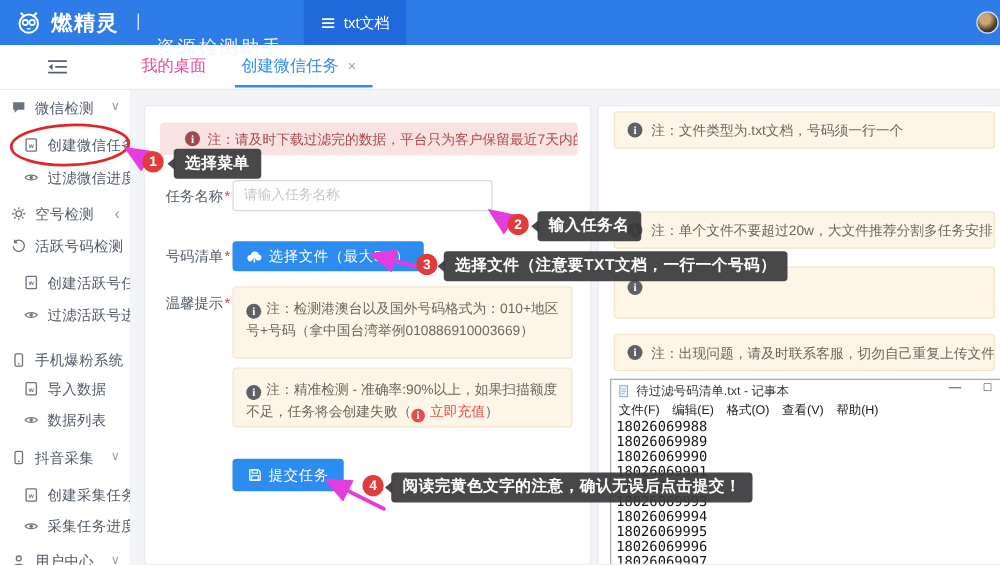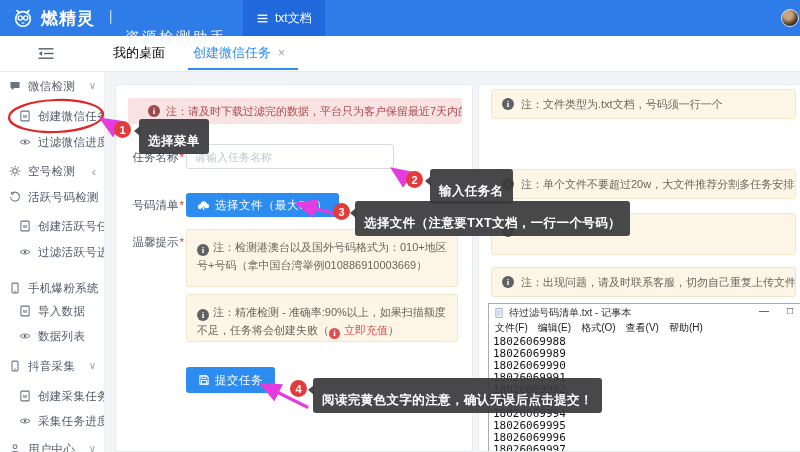--- a/index.html
+++ b/index.html
@@ -13,21 +13,21 @@
   .divider{color:#d6e4fb;font-size:14px;margin:0 7px 0 9px;font-weight:normal;}
   .product{color:#eef5ff;font-size:14.5px;letter-spacing:2.5px;margin-top:38px;}
   .menu-btn{position:absolute;left:243px;top:0;height:36px;background:#2069dd;display:flex;align-items:center;gap:6px;padding:0 13px;color:#fff;font-size:12px;cursor:pointer;}
   .menu-btn svg{width:13px;height:13px;}
   .avatar{position:absolute;left:781px;top:9px;width:18px;height:18px;border-radius:50%;
           background:radial-gradient(circle at 38% 32%,#caa378 0 28%,#4a3b2c 62%,#241d15 100%);
           border:1px solid #cfe0f8;box-sizing:border-box;}
   
   .tabbar{position:absolute;top:36px;left:0;width:800px;height:36px;background:#fff;border-bottom:1px solid #e8ebf0;z-index:15;box-sizing:border-box;}
   .collapse{position:absolute;left:37px;top:10px;width:18px;height:15px;cursor:pointer;}
-  .tab{position:absolute;top:0;height:34px;line-height:34px;font-size:13px;color:#000000;cursor:pointer;white-space:nowrap;}
+  .tab{position:absolute;top:0;height:34px;line-height:34px;font-size:13px;color:#ec4899;cursor:pointer;white-space:nowrap;}
   .tab-desktop{left:113px;}
   .tab-active{left:193px;color:#2d8cf0;}
   .tab-close{color:#9aa2ad;font-size:12px;margin-left:7px;cursor:pointer;}
   .tab-active .underline{position:absolute;left:-5px;right:-13px;bottom:0;height:2px;background:#2d8cf0;}
   
   .sidebar{position:absolute;top:72px;left:0;width:105px;height:380px;background:#fff;border-right:1px solid #edeff3;z-index:10;box-sizing:border-box;overflow:hidden;}
   .side-item{position:absolute;left:0;width:105px;height:24px;display:flex;align-items:center;font-size:11.5px;color:#515a68;cursor:pointer;box-sizing:border-box;}
   .side-item.group{padding-left:9px;}
   .side-item.sub{padding-left:19px;}
   .sicon{display:inline-flex;width:12px;height:12px;margin-right:7px;flex:none;}
@@ -45,21 +45,21 @@
         color:#a84b4d;font-size:11px;display:flex;align-items:center;gap:6px;padding:0 6px 0 20px;box-sizing:border-box;white-space:nowrap;overflow:hidden;}
   .info-icon{display:inline-flex;width:12px;height:12px;border-radius:50%;color:#fff;font-size:9px;font-weight:bold;
         align-items:center;justify-content:center;flex:none;font-family:"Liberation Serif",serif;}
   .info-icon::before{content:"i";}
   .info-darkred{background:#9d4a4c;}
   .info-gray{background:#5f6165;}
   .info-red{background:#e34d4d;width:11px;height:11px;}
   .flabel{position:absolute;width:64px;text-align:right;font-size:11.5px;color:#525b69;white-space:nowrap;}
   .req{color:#e23b3b;margin-left:1px;}
   .task-input{position:absolute;left:70px;top:59px;width:208px;height:25px;border:1px solid #d7dbe0;border-radius:3px;
-        font-size:11px;color:#333;padding:0 8px;box-sizing:border-box;outline:none;font-family:Liberation Serif, serif;background:#fff;}
+        font-size:11px;color:#333;padding:0 8px;box-sizing:border-box;outline:none;font-family:Liberation Mono, monospace;background:#fff;}
   .task-input::placeholder{color:#c2c7ce;}
   .btn{background:#2d8cf0;color:#fff;border:none;border-radius:3px;font-size:11.5px;display:inline-flex;align-items:center;gap:5px;cursor:pointer;font-family:inherit;letter-spacing:.5px;}
   #upload-btn{position:absolute;left:70px;top:108px;height:24px;padding:0 11px;}
   #submit-btn{position:absolute;left:70px;top:282px;height:26px;padding:0 12px;}
   .note{position:absolute;left:70px;width:272px;background:#fdf6e7;border:1px solid #f2e6c9;border-radius:3px;
         font-size:11px;color:#6a665c;line-height:1.65;padding:8px 10px;box-sizing:border-box;}
   #note1{top:144px;height:58px;}
   #note2{top:209px;height:48px;}
   .note .info-icon{vertical-align:-2px;margin-right:4px;display:inline-flex;}
   .recharge{color:#e34d4d;cursor:pointer;}
@@ -75,21 +75,21 @@
   .np-min{left:266px;}
   .np-max{left:292px;}
   .np-menu{height:14px;display:flex;gap:10px;font-size:10px;color:#222;padding-left:6px;align-items:center;}
   .np-menu span{cursor:pointer;}
   .np-body{font-family:"DejaVu Sans Mono","Liberation Mono",monospace;font-size:11px;line-height:12px;color:#141414;padding:1px 0 0 4px;}
   
   #anno-svg{position:absolute;top:0;left:0;width:800px;height:452px;z-index:40;pointer-events:none;}
   .badge{position:absolute;width:17px;height:17px;border-radius:50%;background:#e23b3b;color:#fff;font-size:11px;font-weight:bold;
         display:flex;align-items:center;justify-content:center;z-index:42;}
   .anno{position:absolute;background:rgba(58,58,60,.93);color:#fff;font-size:12.5px;font-weight:bold;letter-spacing:.4px;
-        padding:14px 9px 4px;border-radius:3px;white-space:nowrap;z-index:41;}
+        padding:3px 9px 4px;border-radius:3px;white-space:nowrap;z-index:41;}
   .anno::before{content:"";position:absolute;left:-5px;top:7px;border:5px solid transparent;border-left:none;border-right:6px solid rgba(58,58,60,.93);}
 </style>
 </head>
 <body>
 
 <div class="header">
   <div class="logo-wrap">
     <svg class="logo-ico" viewBox="0 0 24 24">
       <path d="M5 3.5 L8.5 7 M19 3.5 L15.5 7" stroke="#fff" stroke-width="1.8" fill="none"></path>
       <circle cx="12" cy="13" r="8" fill="none" stroke="#fff" stroke-width="1.8"></circle>

